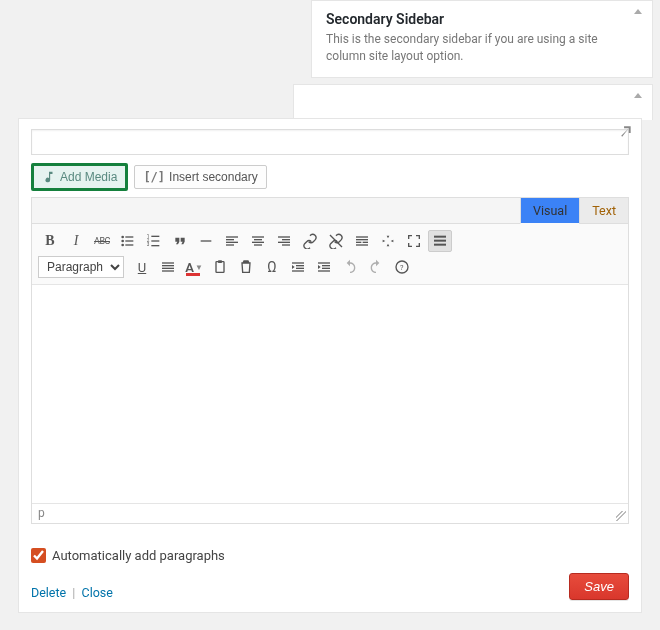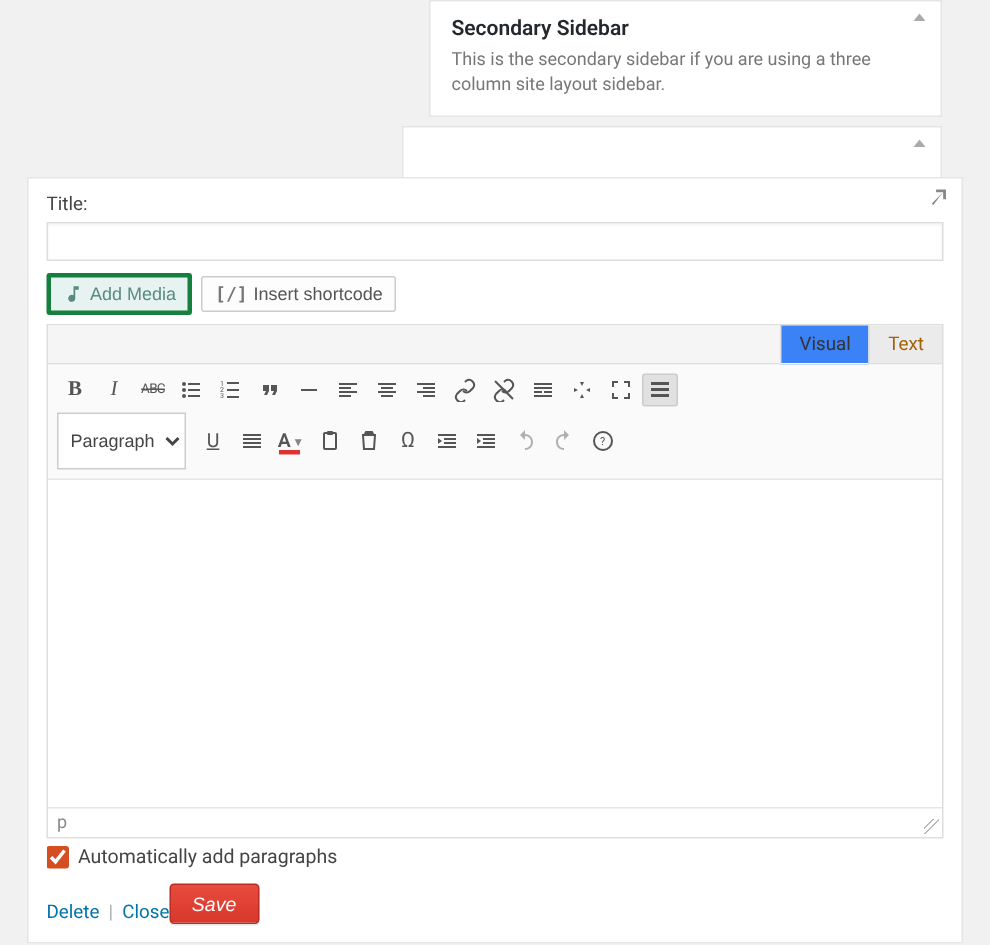--- a/index.html
+++ b/index.html
@@ -10,21 +10,21 @@
     background: #f1f1f1;
     width: 660px;
     height: 630px;
     position: relative;
     overflow: hidden;
   }
 
   
   .sidebar-panel {
     position: absolute;
-    right: 32px;
+    right: 7px;
     background: #fff;
     border: 1px solid #e5e5e5;
     padding: 10px 14px;
   }
   .sidebar-panel.one { top: 0; width: 342px; height: 78px; }
   .sidebar-panel.two { top: 84px; width: 360px; height: 36px; border-bottom: none; }
 
   .sidebar-title {
     font-size: 14px;
     font-weight: 600;
@@ -146,21 +146,21 @@
   .tb-btn.italic-i { font-family: Georgia, serif; font-style: italic; font-size: 14px; }
   .tb-btn.strike-abc { font-size: 9px; text-decoration: line-through; letter-spacing: -0.5px; }
   .tb-btn.underline-u { text-decoration: underline; font-size: 13px; }
   .tb-btn.text-a { font-size: 13px; font-weight:600; position: relative; }
   .tb-btn.text-a .underline-color { position:absolute; bottom:2px; left:4px; right:6px; height:3px; background:#d33; }
   .tb-btn.text-a .mini-caret { font-size:8px; margin-left:1px; color:#888;}
   .tb-btn.omega { font-size: 14px; }
   .tb-btn.faded { opacity: 0.45; }
 
   .format-select {
-    height: 38px;
+    height: 22px;
     border: 1px solid #ccc;
     background: #fff;
     font-size: 12px;
     color: #444;
     padding: 0 4px;
     margin-right: 4px;
     width: 86px;
   }
 
   .editor-body {
@@ -177,27 +177,27 @@
     position: relative;
   }
   .resize-grip {
     position: absolute; right: 2px; bottom: 2px;
     width: 10px; height: 10px;
     background:
       linear-gradient(135deg, transparent 0 4px, #bbb 4px 5px, transparent 5px 7px, #bbb 7px 8px, transparent 8px);
     cursor: se-resize;
   }
 
-  .auto-p-row { display:flex; align-items:center; gap:6px; margin-top:5px; font-size: 13px; color:#444; }
+  .auto-p-row { display:flex; align-items:center; gap:6px; margin-top:24px; font-size: 13px; color:#444; }
   .auto-p-row input[type=checkbox]{
     width:15px; height:15px; accent-color:#d54e21;
   }
 
   .footer-row {
-    display:flex; align-items:flex-end; 
+    display:flex; align-items:flex-end; justify-content:space-between;
     margin-top: 10px;
   }
   .footer-links { font-size: 12.5px; }
   .footer-links a { color: #0073aa; text-decoration: none; }
   .footer-sep { color: #aaa; margin: 0 3px; }
 
   .btn-save {
     background: linear-gradient(#e74c3c,#d9372c);
     border: 1px solid #b72b20;
     color: #fff;
@@ -207,48 +207,47 @@
     cursor: pointer;
     box-shadow: 0 1px 0 rgba(0,0,0,0.1);
     font-style: italic;
   }
 </style>
 </head>
 <body>
 
 <div class="sidebar-panel one">
   <div class="sidebar-title">Secondary Sidebar</div>
-  <div class="sidebar-desc">This is the secondary sidebar if you are using a three column site layout sidebar.</div>
+  <div class="sidebar-desc">This is the secondary sidebar if you are using a site column site layout option.</div>
   <div class="tri-toggle"></div>
 </div>
 <div class="sidebar-panel two">
   <div class="tri-toggle"></div>
 </div>
 
 <div class="widget-panel">
 
   <span class="pin-icon">
     <svg viewBox="0 0 24 24">
         <path d="M19 13l-5 5 2 2 7-7-7-7-2 2 5 5H3v2z" transform="rotate(-45 12 12)"></path>
       </svg>
   </span>
 
-  <label class="field-label">Title:</label>
   <input class="title-input" type="text" value="" style="">
 
   <div class="media-row">
     <button class="btn-add-media">
       <svg viewBox="0 0 24 24">
           <path d="M12 3v10.55A4 4 0 1 0 14 17V7h4V3z"></path>
         </svg>
       <span>Add Media</span>
     </button>
     <button class="btn-shortcode">
       <span class="sc-icon">[/]</span>
-      <span>Insert shortcode</span>
+      <span>Insert secondary</span>
     </button>
   </div>
 
   <div class="editor-wrap">
     <div class="editor-tabs">
       <div class="editor-tab active">Visual</div>
       <div class="editor-tab">Text</div>
     </div>
 
     <div class="toolbar">

